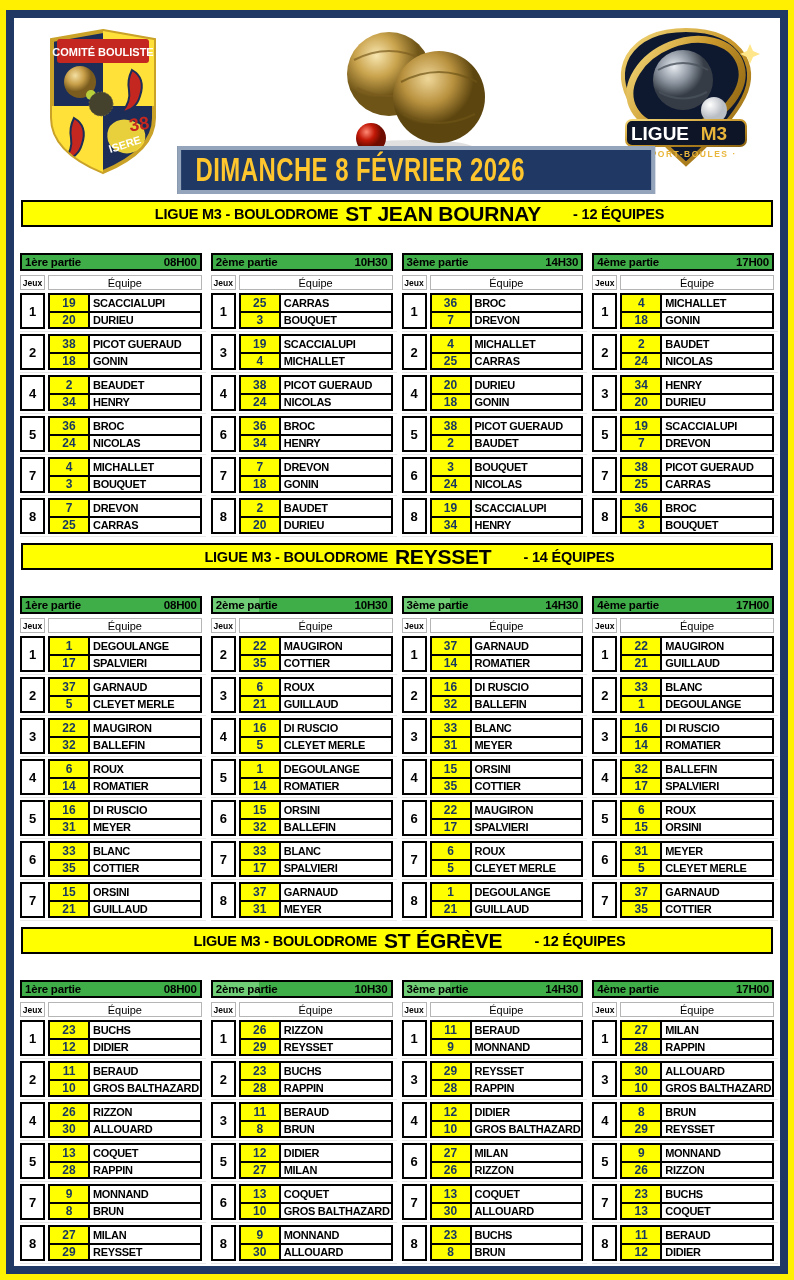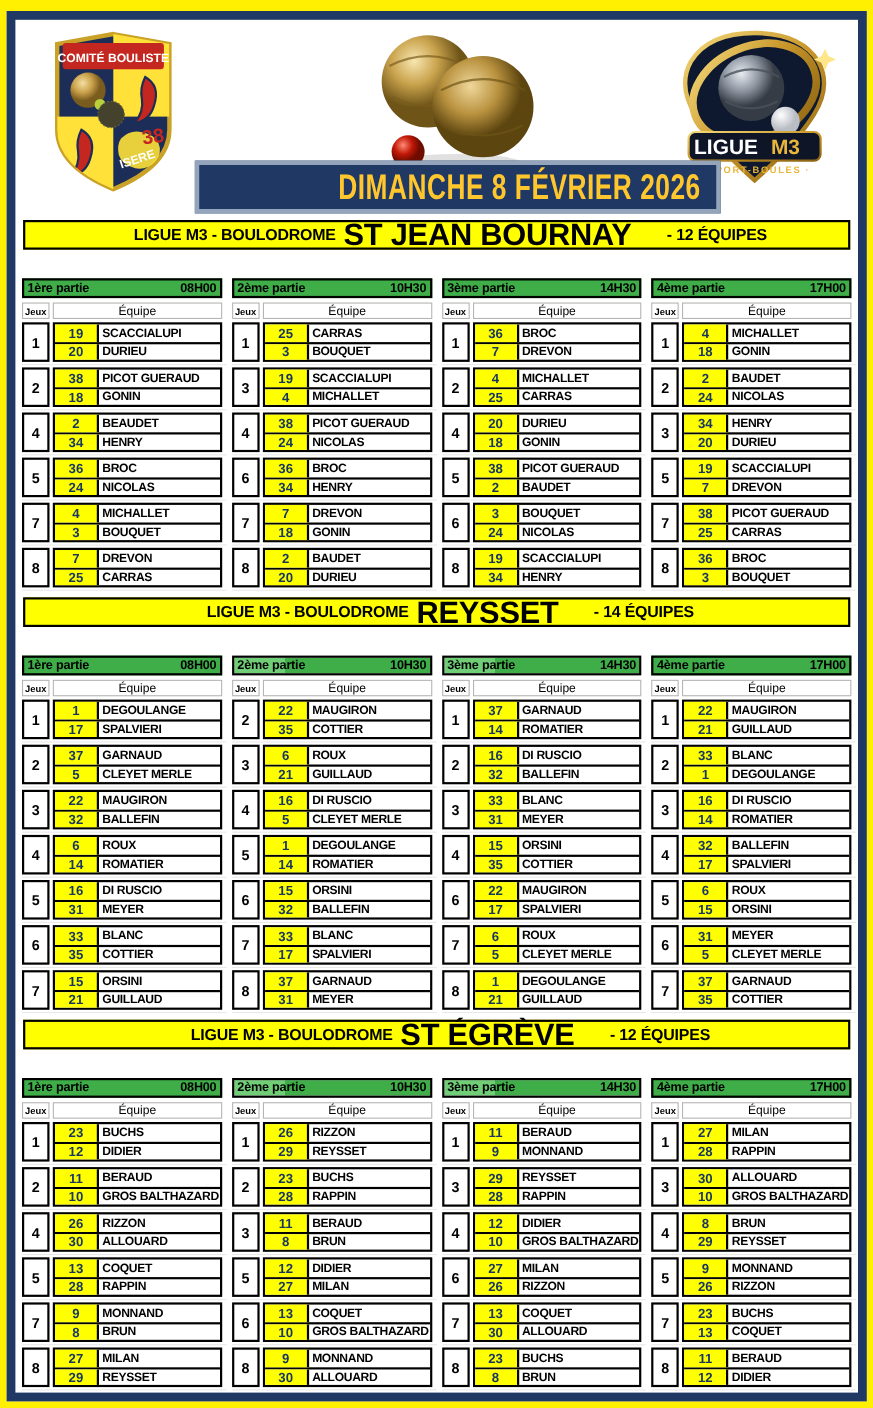--- a/index.html
+++ b/index.html
@@ -8,30 +8,30 @@
   .page { width:794px; height:1280px; background:#ffef00; padding:10px 6px 6px 6px; }
   .frame { width:100%; height:100%; border:8px solid #1f3864; background:#ffffff; overflow:hidden; }
 
   
   .header { position:relative; height:178px; }
   .crest { position:absolute; left:30px; top:8px; }
   .boules-photo { position:absolute; left:295px; top:4px; }
   .m3-badge { position:absolute; right:18px; top:6px; }
   .date-banner { position:absolute; left:50%; transform:translateX(-46%); bottom:2px;
     width:478px; height:48px; background:#1f3864; border:4px solid #94a4ba;
-    display:flex; align-items:center; justify-content:flex-end; }
+    display:flex; align-items:center; justify-content:flex-start; }
   .date-banner span { color:#ffc62e; font-weight:bold; font-size:26px; letter-spacing:.5px;
     transform:scale(.92,1.25); white-space:nowrap; }
 
   
   #sections { padding:0 6px; }
   .section-title { margin:4px 1px 6px 1px; height:27px; background:#ffff00; border:2px solid #000;
     display:flex; align-items:center; justify-content:center; gap:7px; }
   .section-title .pre, .section-title .suf { font-weight:bold; font-size:14.5px; letter-spacing:-.2px;padding-left:25px; }
-  .section-title .venue { font-weight:bold; font-size:28px; letter-spacing:-.2px;text-align:right; }
+  .section-title .venue { font-weight:bold; font-size:21px; letter-spacing:-.2px;text-align:right; }
 
   .parties-row { display:grid; grid-template-columns:repeat(4,1fr); column-gap:9px; }
   .party-header { height:18px; border:2px solid #000; background:#3fae49; margin-bottom:4px;
     display:flex; align-items:center; justify-content:space-between; padding:0 3px;margin-top:20px; }
   .party-header.light { background:linear-gradient(90deg,#70cf76 0,#70cf76 46px,#3fae49 46px); }
   .party-header .plabel, .party-header .ptime { font-weight:bold; font-size:11.5px; color:#000; letter-spacing:-.2px; }
 
   .col-header { display:flex; height:15px; margin-bottom:3px; }
   .jeux-label { width:25px; border:1px solid #b5b5b5; font-size:8.5px; font-weight:bold;
     display:flex; align-items:center; justify-content:center; }

